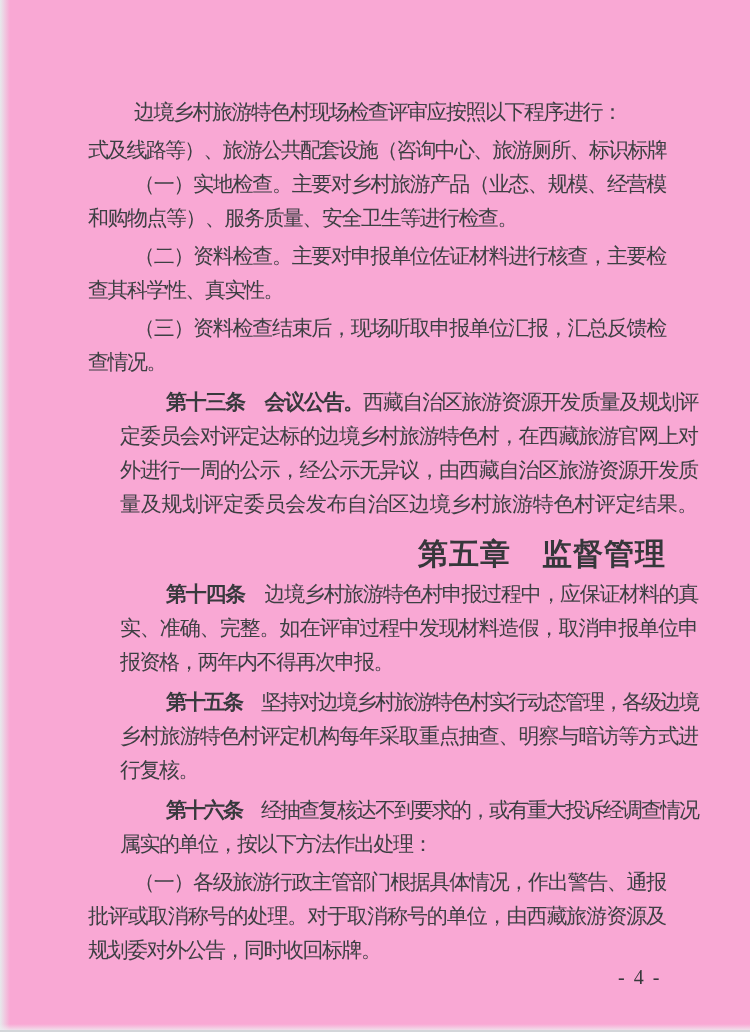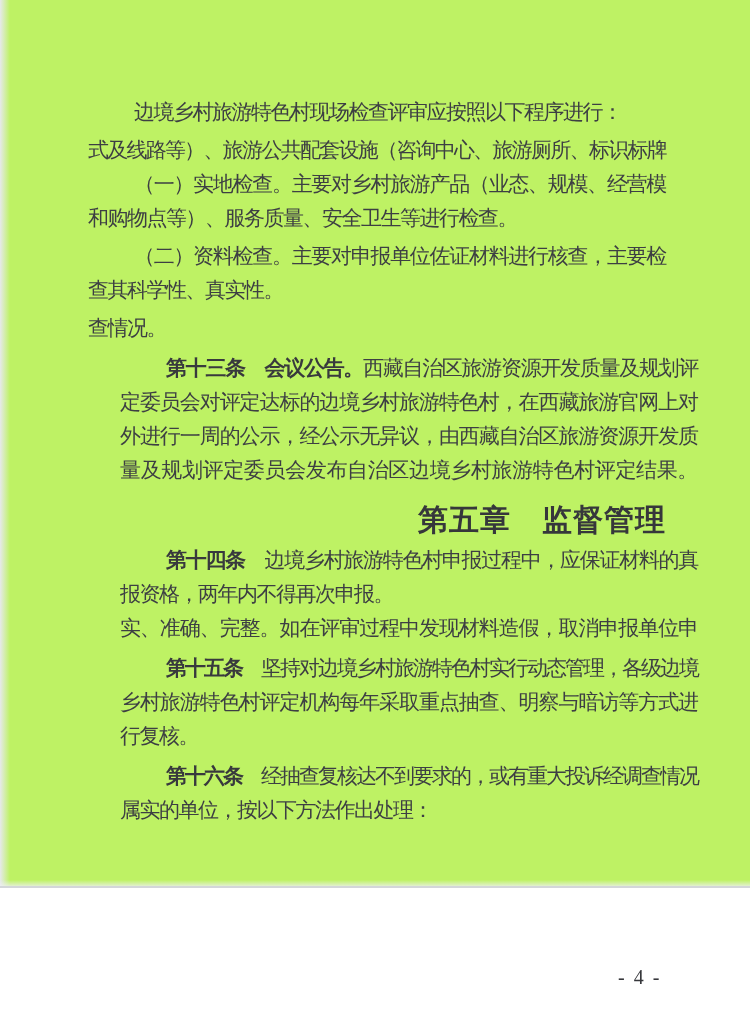--- a/index.html
+++ b/index.html
@@ -4,22 +4,22 @@
 <style>
   * { margin: 0; padding: 0; box-sizing: border-box; }
   html, body {
     width: 750px; height: 1032px;
     font-family: "Liberation Serif", serif;
     background: #ffffff;
     overflow: hidden;
   }
   .scan-page {
     position: relative;
-    width: 750px; height: 888px;
-    background: #bef264;
+    width: 750px; height: 1032px;
+    background: #f9a8d4;
   }
   
   .edge-left {
     position: absolute; left: 0; top: 0; bottom: 0; width: 10px;
     background: linear-gradient(to right, #e7e9ec, rgba(255,255,255,0));
   }
   .edge-bottom {
     position: absolute; left: 0; right: 0; bottom: 0; height: 8px;
     background: linear-gradient(to top, #eef0f2, rgba(255,255,255,0));
   }
@@ -77,42 +77,48 @@
       <div class="para">
         <div class="t-line jline" style="letter-spacing: -1.73333px;"><span>式及线路等）、旅游公共配套设施（咨询中心、旅游厕所、标识标牌</span></div>
         <div class="t-line indent jline" style="letter-spacing: -1.2963px;"><span>（一）实地检查。主要对乡村旅游产品（业态、规模、经营模</span></div>
         <div class="t-line" style="letter-spacing: -1.5px;"><span>和购物点等）、服务质量、安全卫生等进行检查。</span></div>
       </div>
       <div class="para">
         <div class="t-line indent jline" style="letter-spacing: -1.2963px;"><span>（二）资料检查。主要对申报单位佐证材料进行核查，主要检</span></div>
         <div class="t-line" style="letter-spacing: -1.5px;"><span>查其科学性、真实性。</span></div>
       </div>
       <div class="para">
+        <div class="t-line indent jline" style="letter-spacing: -1.2963px;"><span>（三）资料检查结束后，现场听取申报单位汇报，汇总反馈检</span></div>
         <div class="t-line" style="letter-spacing: -1.5px;"><span>查情况。</span></div>
       </div>
       <div class="para article">
         <div class="t-line indent jline" style="letter-spacing: -1.2963px;"><span class="seg-bold">第十三条　会议公告。</span><span>西藏自治区旅游资源开发质量及规划评</span></div>
         <div class="t-line jline" style="letter-spacing: -1.06897px;"><span>定委员会对评定达标的边境乡村旅游特色村，在西藏旅游官网上对</span></div>
         <div class="t-line jline" style="letter-spacing: -1.06897px;"><span>外进行一周的公示，经公示无异议，由西藏自治区旅游资源开发质</span></div>
         <div class="t-line" style="letter-spacing: -0.357143px;"><span>量及规划评定委员会发布自治区边境乡村旅游特色村评定结果。</span></div>
       </div>
       <div class="chapter-heading">第五章　监督管理</div>
       <div class="para article">
         <div class="t-line indent jline" style="letter-spacing: -1.2963px;"><span class="seg-bold">第十四条</span><span>　边境乡村旅游特色村申报过程中，应保证材料的真</span></div>
+        <div class="t-line jline" style="letter-spacing: -1.06897px;"><span>实、准确、完整。如在评审过程中发现材料造假，取消申报单位申</span></div>
         <div class="t-line" style="letter-spacing: -1.5px;"><span>报资格，两年内不得再次申报。</span></div>
-        <div class="t-line jline" style="letter-spacing: -1.06897px;"><span>实、准确、完整。如在评审过程中发现材料造假，取消申报单位申</span></div>
       </div>
       <div class="para article">
         <div class="t-line indent jline" style="letter-spacing: -2px;"><span class="seg-bold">第十五条</span><span>　坚持对边境乡村旅游特色村实行动态管理，各级边境</span></div>
         <div class="t-line jline" style="letter-spacing: -1.06897px;"><span>乡村旅游特色村评定机构每年采取重点抽查、明察与暗访等方式进</span></div>
         <div class="t-line" style="letter-spacing: -1.5px;"><span>行复核。</span></div>
       </div>
       <div class="para article">
         <div class="t-line indent jline" style="letter-spacing: -2px; text-align: center;"><span class="seg-bold">第十六条</span><span>　经抽查复核达不到要求的，或有重大投诉经调查情况</span></div>
         <div class="t-line" style="letter-spacing: -1.5px;"><span>属实的单位，按以下方法作出处理：</span></div>
       </div>
+      <div class="para">
+        <div class="t-line indent jline" style="letter-spacing: -1.2963px;"><span>（一）各级旅游行政主管部门根据具体情况，作出警告、通报</span></div>
+        <div class="t-line jline" style="letter-spacing: -1.06897px;"><span>批评或取消称号的处理。对于取消称号的单位，由西藏旅游资源及</span></div>
+        <div class="t-line" style="letter-spacing: -1.5px;"><span>规划委对外公告，同时收回标牌。</span></div>
+      </div>
     </div>
 
   <div class="page-number">- 4 -</div>
 
   <div class="edge-bottom"></div>
   <div class="edge-bottom-line"></div>
 </div>
 
 </body></html>

